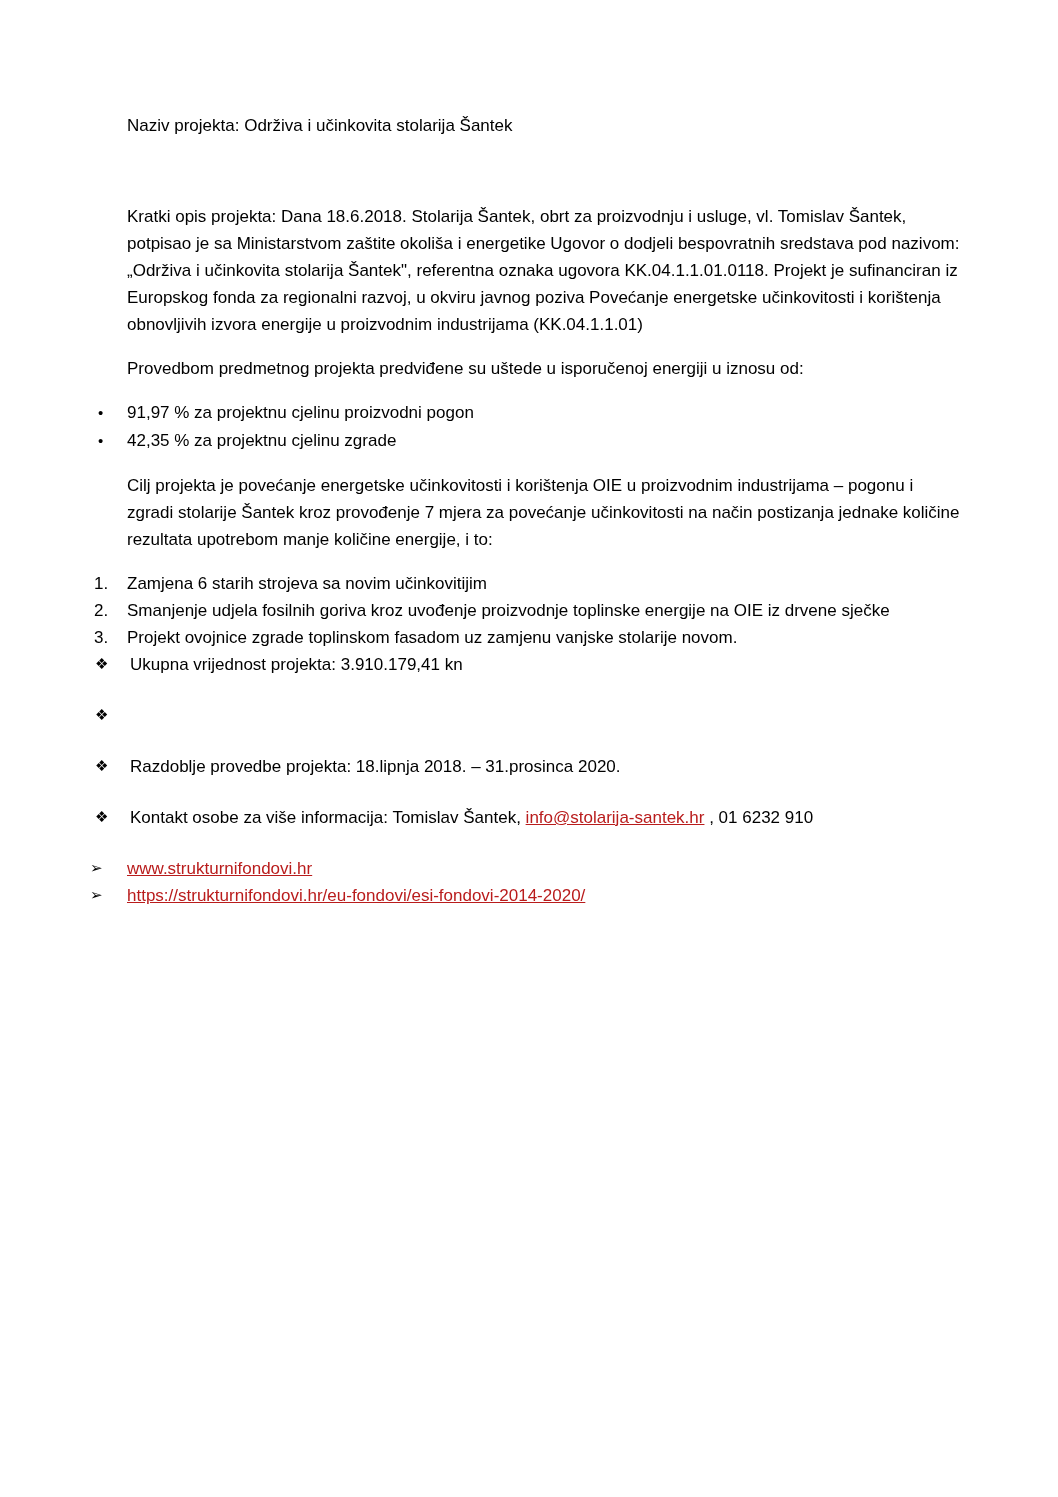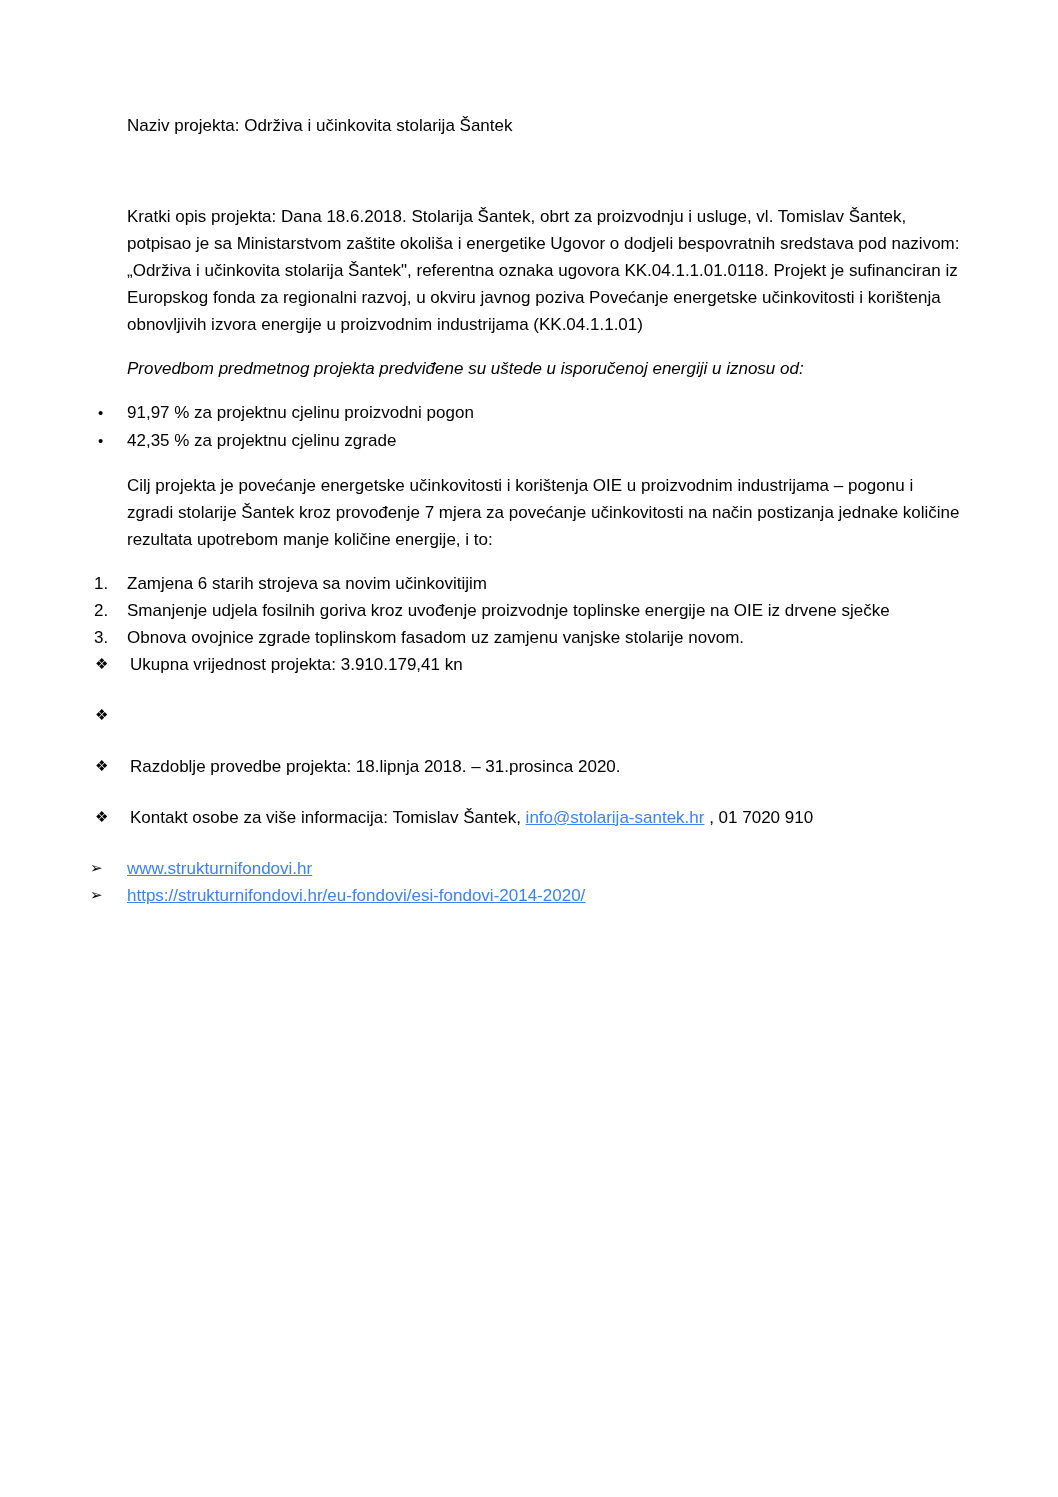--- a/index.html
+++ b/index.html
@@ -12,21 +12,21 @@
     font-family: "Liberation Sans", "DejaVu Sans", sans-serif;
     font-size: 17px;
     line-height: 27px;
     box-sizing: border-box;
     padding: 112px 95px 16px 127px;
     overflow: hidden;
   }
   .para { max-width: 836px; }
   .title { margin: 0 0 0 0; }
   .intro { margin-top: 64px; }
-  .savings-intro { margin-top: 13px; font-style: italic; }
+  .savings-intro { margin-top: 13px; }
 
   ul.none, ol.none { list-style: none; margin: 0; padding: 0; }
 
   .savings-list { margin-top: 16px; }
   .savings-list li { display: flex; line-height: 28px; }
   .disc-bullet {
     width: 35px; margin-left: -35px; flex: 0 0 35px;
     text-align: left; padding-left: 6px; box-sizing: border-box;
     font-size: 15px;
   }
@@ -50,21 +50,21 @@
 
   .link-list { margin-top: 11px; }
   .link-list li { display: flex; line-height: 27px; }
   .arrow-bullet {
     width: 37px; margin-left: -37px; flex: 0 0 37px;
     font-family: "DejaVu Sans", sans-serif;
     font-size: 15px;
   }
 
   a.link, .link {
-    color: #3b82f6;
+    color: #b91c1c;
     text-decoration: underline;
     cursor: pointer;
   }
 
   .footer {
     margin-top: 80px;
     font-size: 14.5px;
     line-height: 26px;
     max-width: 850px;
   }
@@ -97,39 +97,39 @@
     <li>
       <span class="measure-num">1.</span>
       <span class="measure-text">Zamjena 6 starih strojeva sa novim učinkovitijim</span>
     </li>
     <li>
       <span class="measure-num">2.</span>
       <span class="measure-text">Smanjenje udjela fosilnih goriva kroz uvođenje proizvodnje toplinske energije na OIE iz drvene sječke</span>
     </li>
     <li>
       <span class="measure-num">3.</span>
-      <span class="measure-text">Obnova ovojnice zgrade toplinskom fasadom uz zamjenu vanjske stolarije novom.</span>
+      <span class="measure-text">Projekt ovojnice zgrade toplinskom fasadom uz zamjenu vanjske stolarije novom.</span>
     </li>
   </ol>
 
   <ul class="none facts">
     <li>
       <span class="diamond-bullet">❖</span>
       <span class="para">Ukupna vrijednost projekta: 3.910.179,41 kn</span>
     </li>
     <li>
       <span class="diamond-bullet">❖</span>
     </li>
     <li>
       <span class="diamond-bullet">❖</span>
       <span class="para">Razdoblje provedbe projekta: 18.lipnja 2018. – 31.prosinca 2020.</span>
     </li>
     <li>
       <span class="diamond-bullet">❖</span>
-      <span class="para"><span>Kontakt osobe za više informacija: Tomislav Šantek, </span><a class="link">info@stolarija-santek.hr</a><span> , 01 7020 910</span></span>
+      <span class="para"><span>Kontakt osobe za više informacija: Tomislav Šantek, </span><a class="link">info@stolarija-santek.hr</a><span> , 01 6232 910</span></span>
     </li>
   </ul>
 
 
   <ul class="none link-list">
     <li>
       <span class="arrow-bullet">➢</span>
       <a class="link">www.strukturnifondovi.hr</a>
     </li>
     <li>

